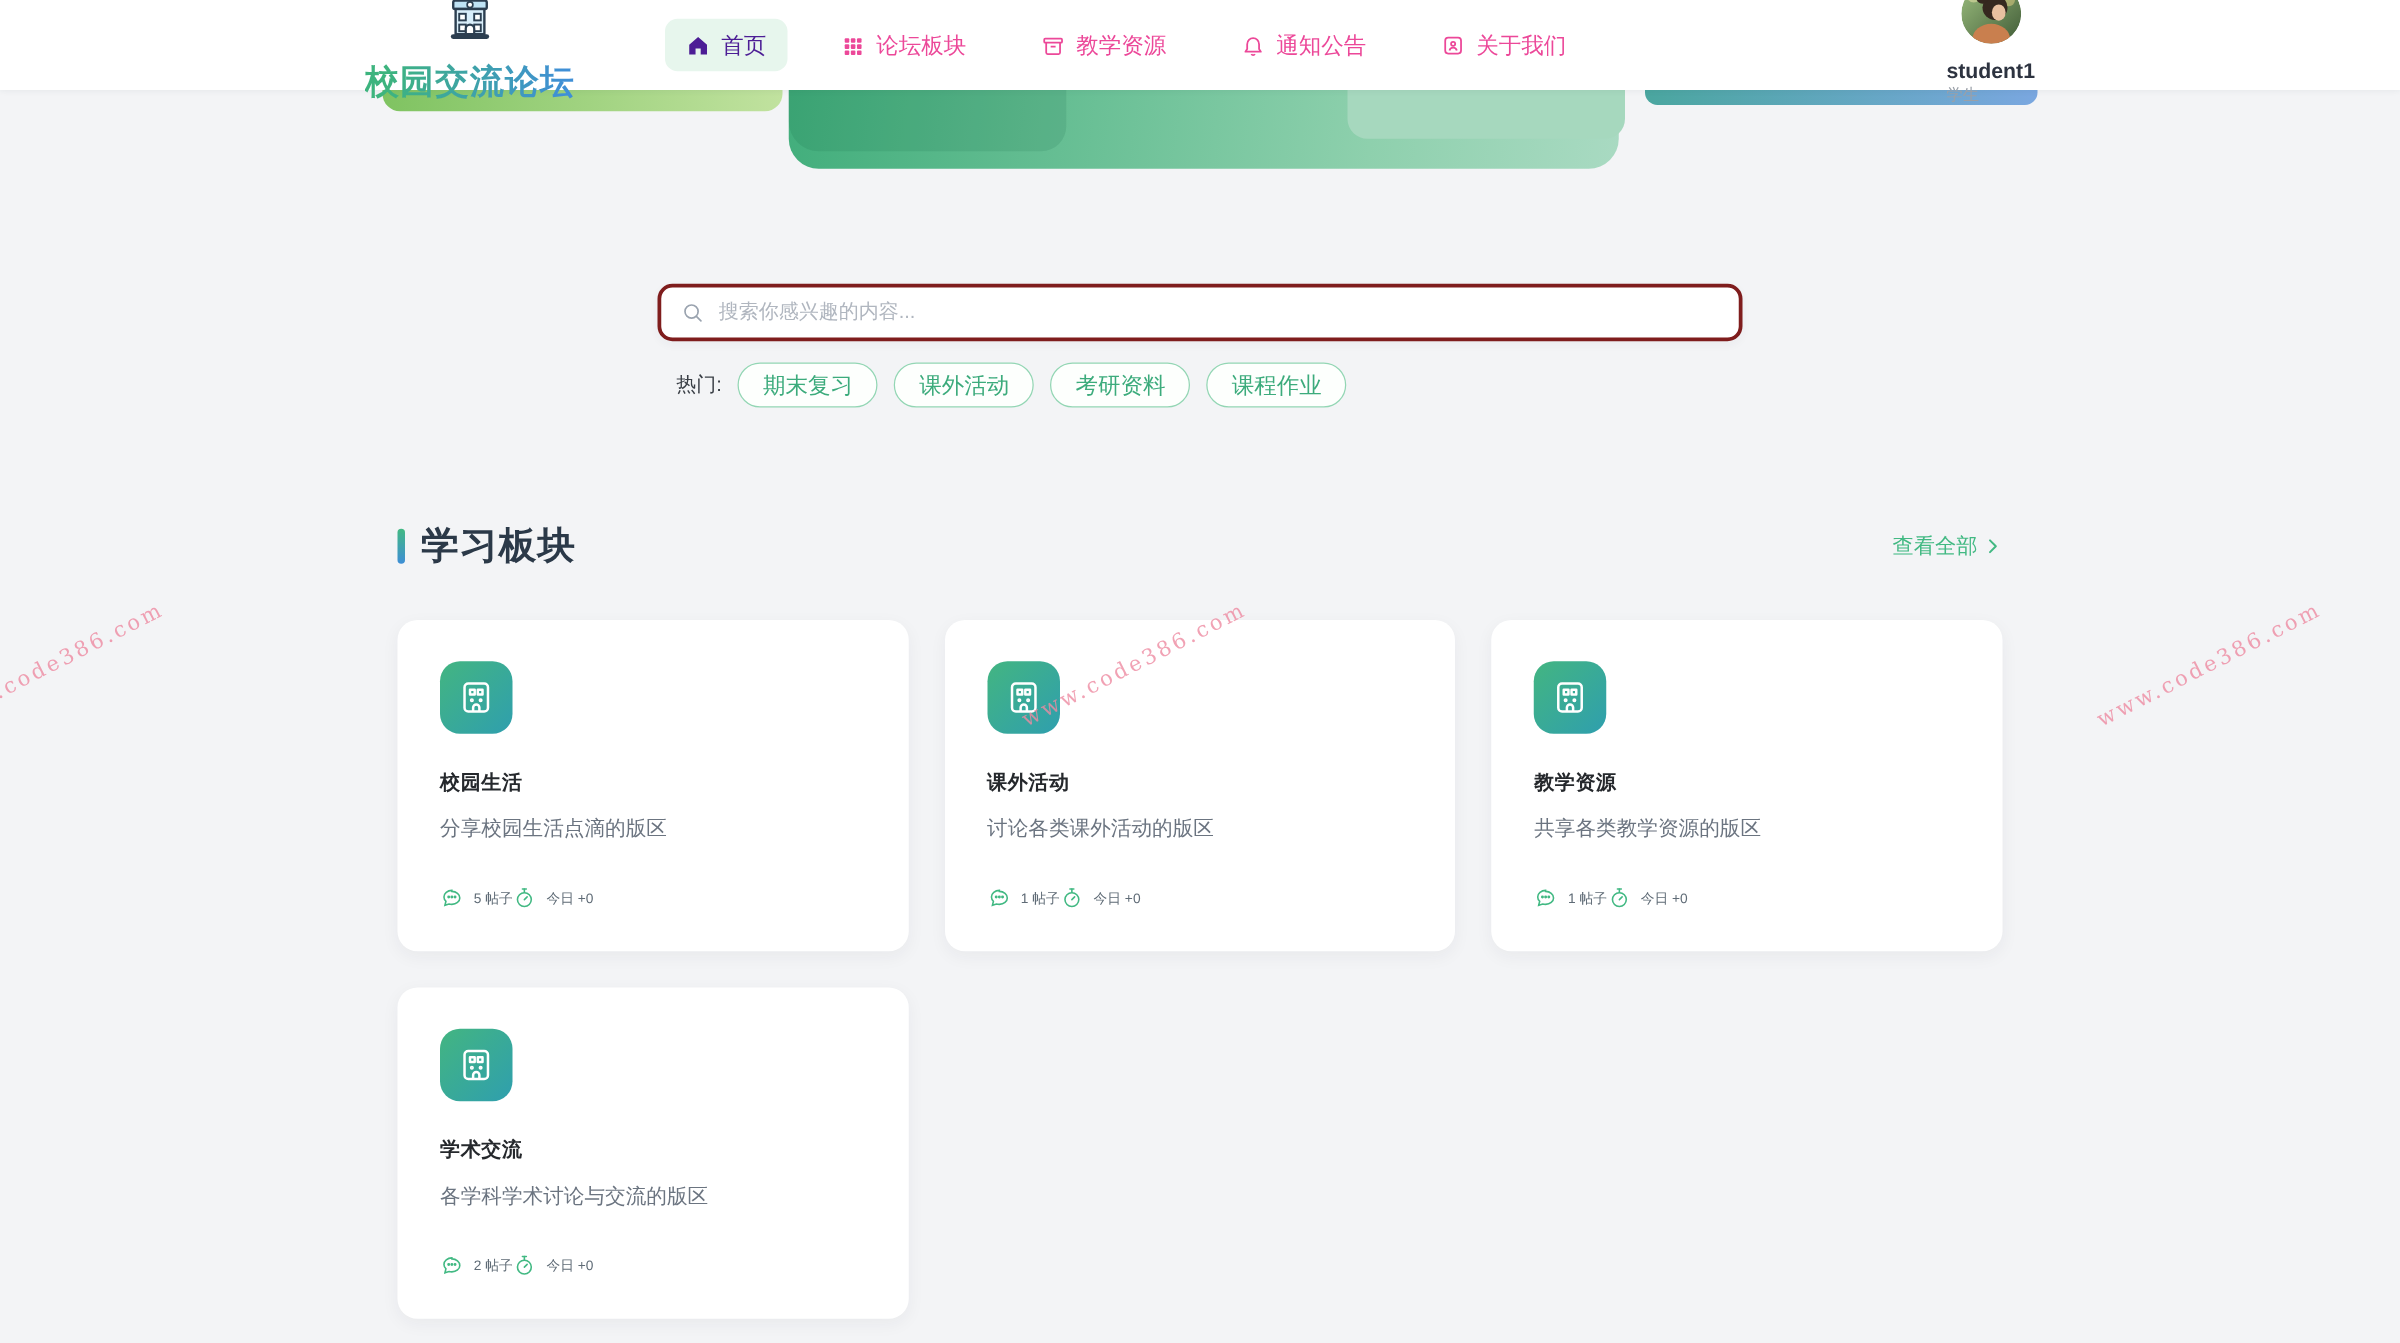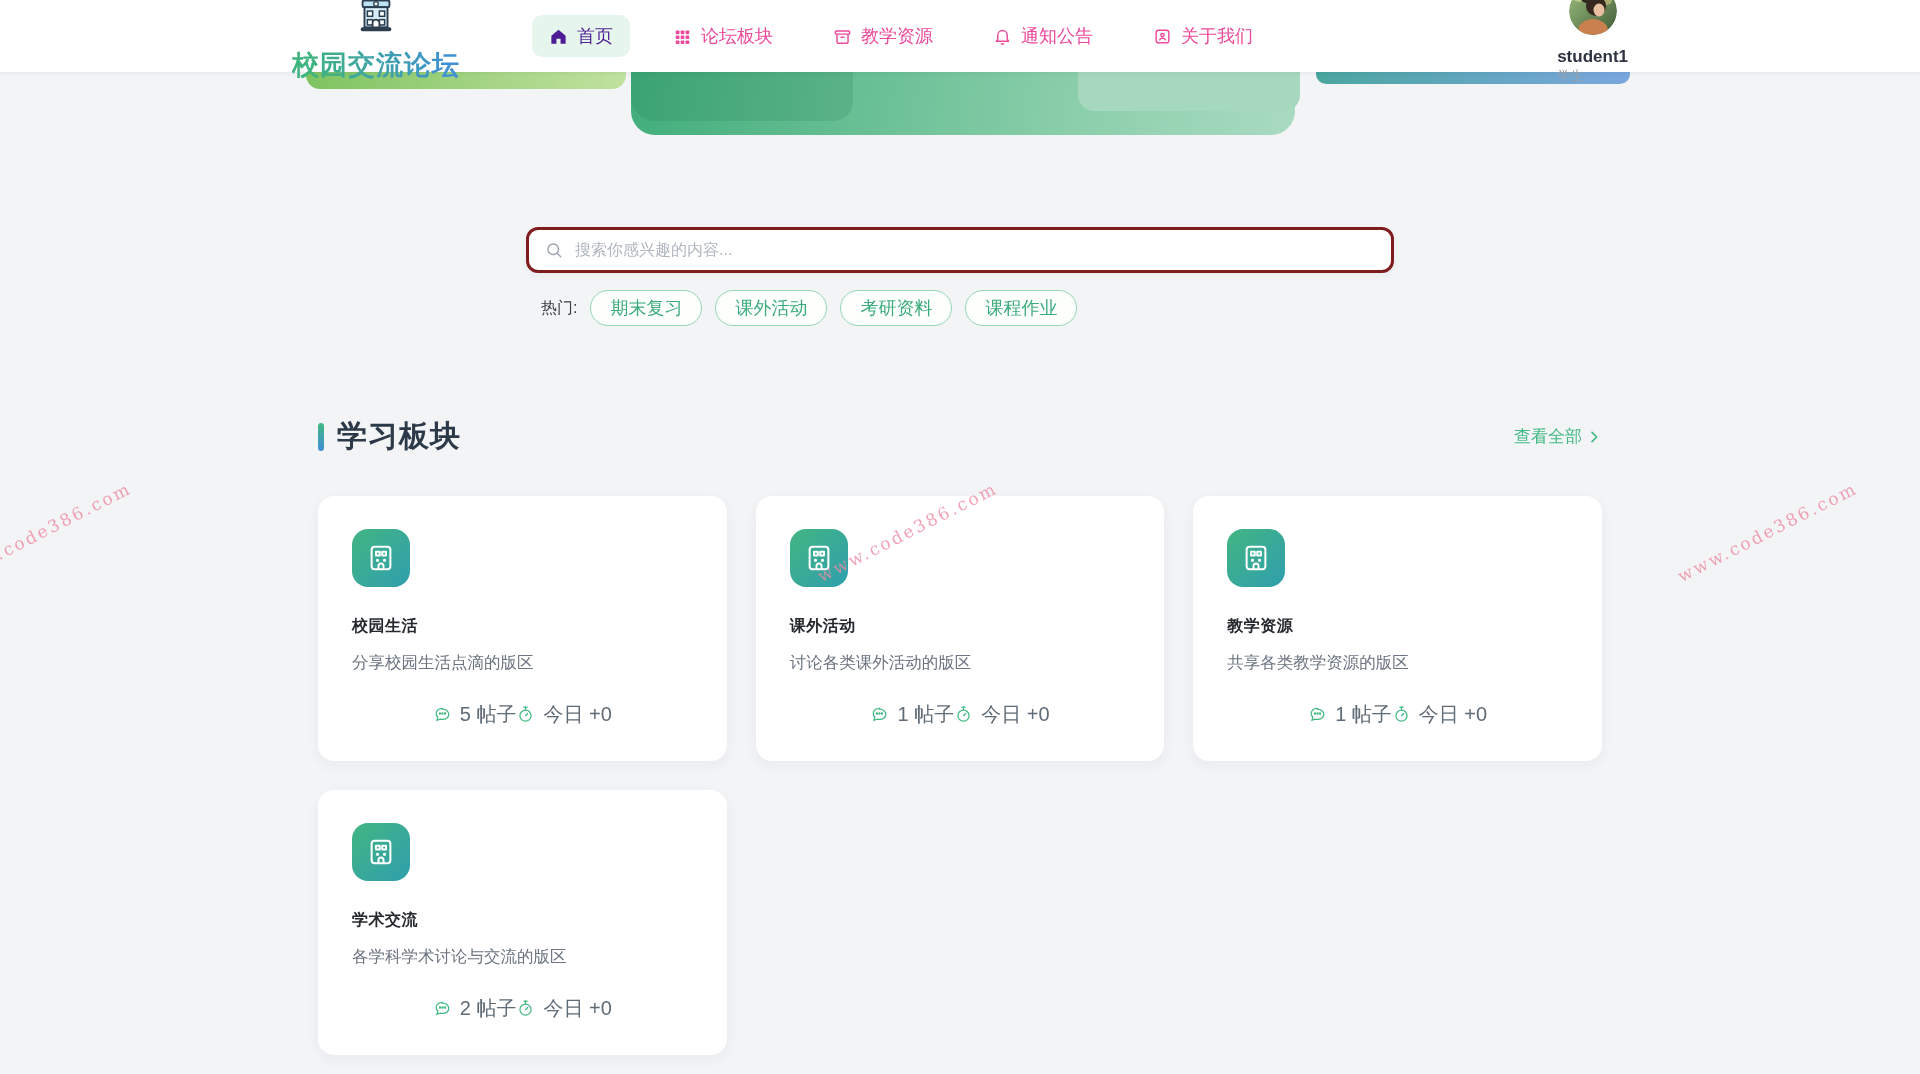--- a/index.html
+++ b/index.html
@@ -125,22 +125,22 @@
   .board-icon {
     width: 58px; height: 58px; border-radius: 16px;
     background: linear-gradient(135deg, #43b581, #2f9fae);
     display: flex; align-items: center; justify-content: center;
   }
   .board-icon svg { width: 30px; height: 30px; }
   .board-title { margin-top: 29px; font-size: 16px; font-weight: 700; color: #25282c; letter-spacing: .5px; }
   .board-desc { margin-top: 15px; font-size: 16.5px; color: #6b7480; }
   .board-stats {
     margin-top: auto;
-    display: flex; align-items: center; justify-content: center;
-    font-size: 20px; color: #5f6b76;
+    display: flex; align-items: center; justify-content: flex-start;
+    font-size: 11px; color: #5f6b76;
   }
   .stat { display: flex; align-items: center; gap: 8px; }
   .stat svg { width: 19px; height: 19px; }
 
   
   .watermark {
     position: absolute; z-index: 60;
     font-family: "DejaVu Serif", serif;
     font-size: 17px; letter-spacing: 2.5px;
     color: #ee8ba2; opacity: .8;

